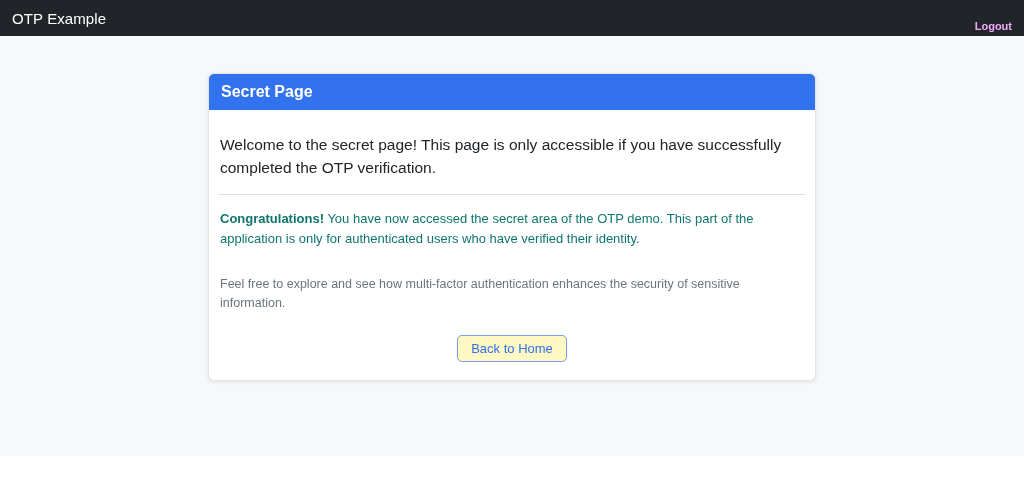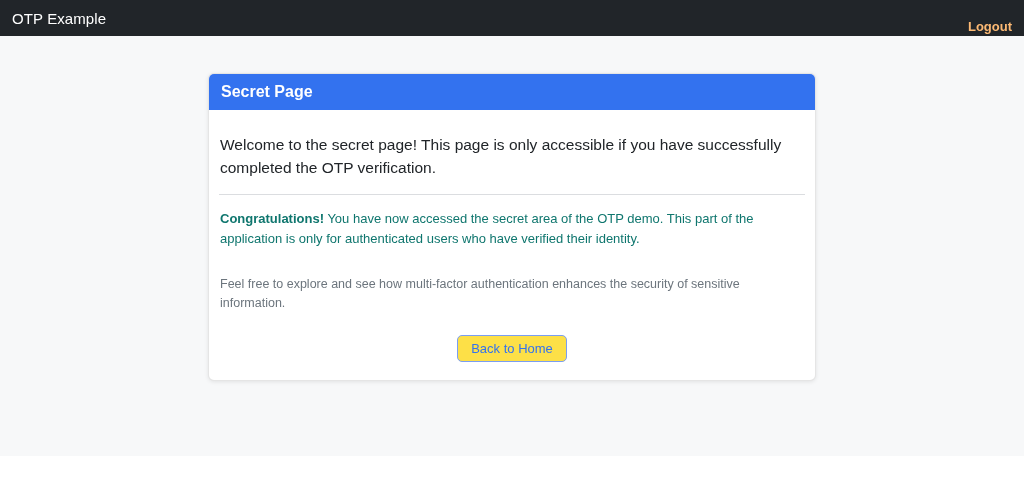--- a/index.html
+++ b/index.html
@@ -13,21 +13,21 @@
     height: 36px;
     background: var(--navbar_bg, #212529);
     display: flex; align-items: center; justify-content: space-between;
     padding: 0 12px;
   }
   .navbar-brand {
     color: #ffffff; font-size: 15px; letter-spacing: 0.1px;
     text-decoration: none; cursor: pointer;
   }
   .navbar-logout {
-    color: #fdba74; font-size: 13px; font-weight: 700;
+    color: #f0abfc; font-size: 11px; font-weight: 700;
     text-decoration: none; cursor: pointer; margin-top: 16px;
   }
   .content-area {
     height: 420px;
     background: var(--page_bg, #f8f9fa);
     padding-top: 37px;
   }
   .card {
     width: 608px; margin: 0 auto;
     background: #ffffff;
@@ -62,21 +62,21 @@
     font-size: 12.5px; line-height: 1.5;
     color: var(--muted_text, #6c757d);
     margin: 0 1px 20px 1px;
   }
   .btn-row { text-align: center; padding: 2px 0 3px 0; }
   .btn-outline-primary {
     display: inline-block;
     font-family: inherit;
     font-size: 13px;
     color: var(--primary, #3372ef);
-    background: #fde047;
+    background: #fef9c3;
     border: 1px solid #7a9ef3;
     border-radius: 5px;
     padding: 5px 13px;
     cursor: pointer;
   }
 </style>
 </head>
 <body>
 
 <header class="navbar">

